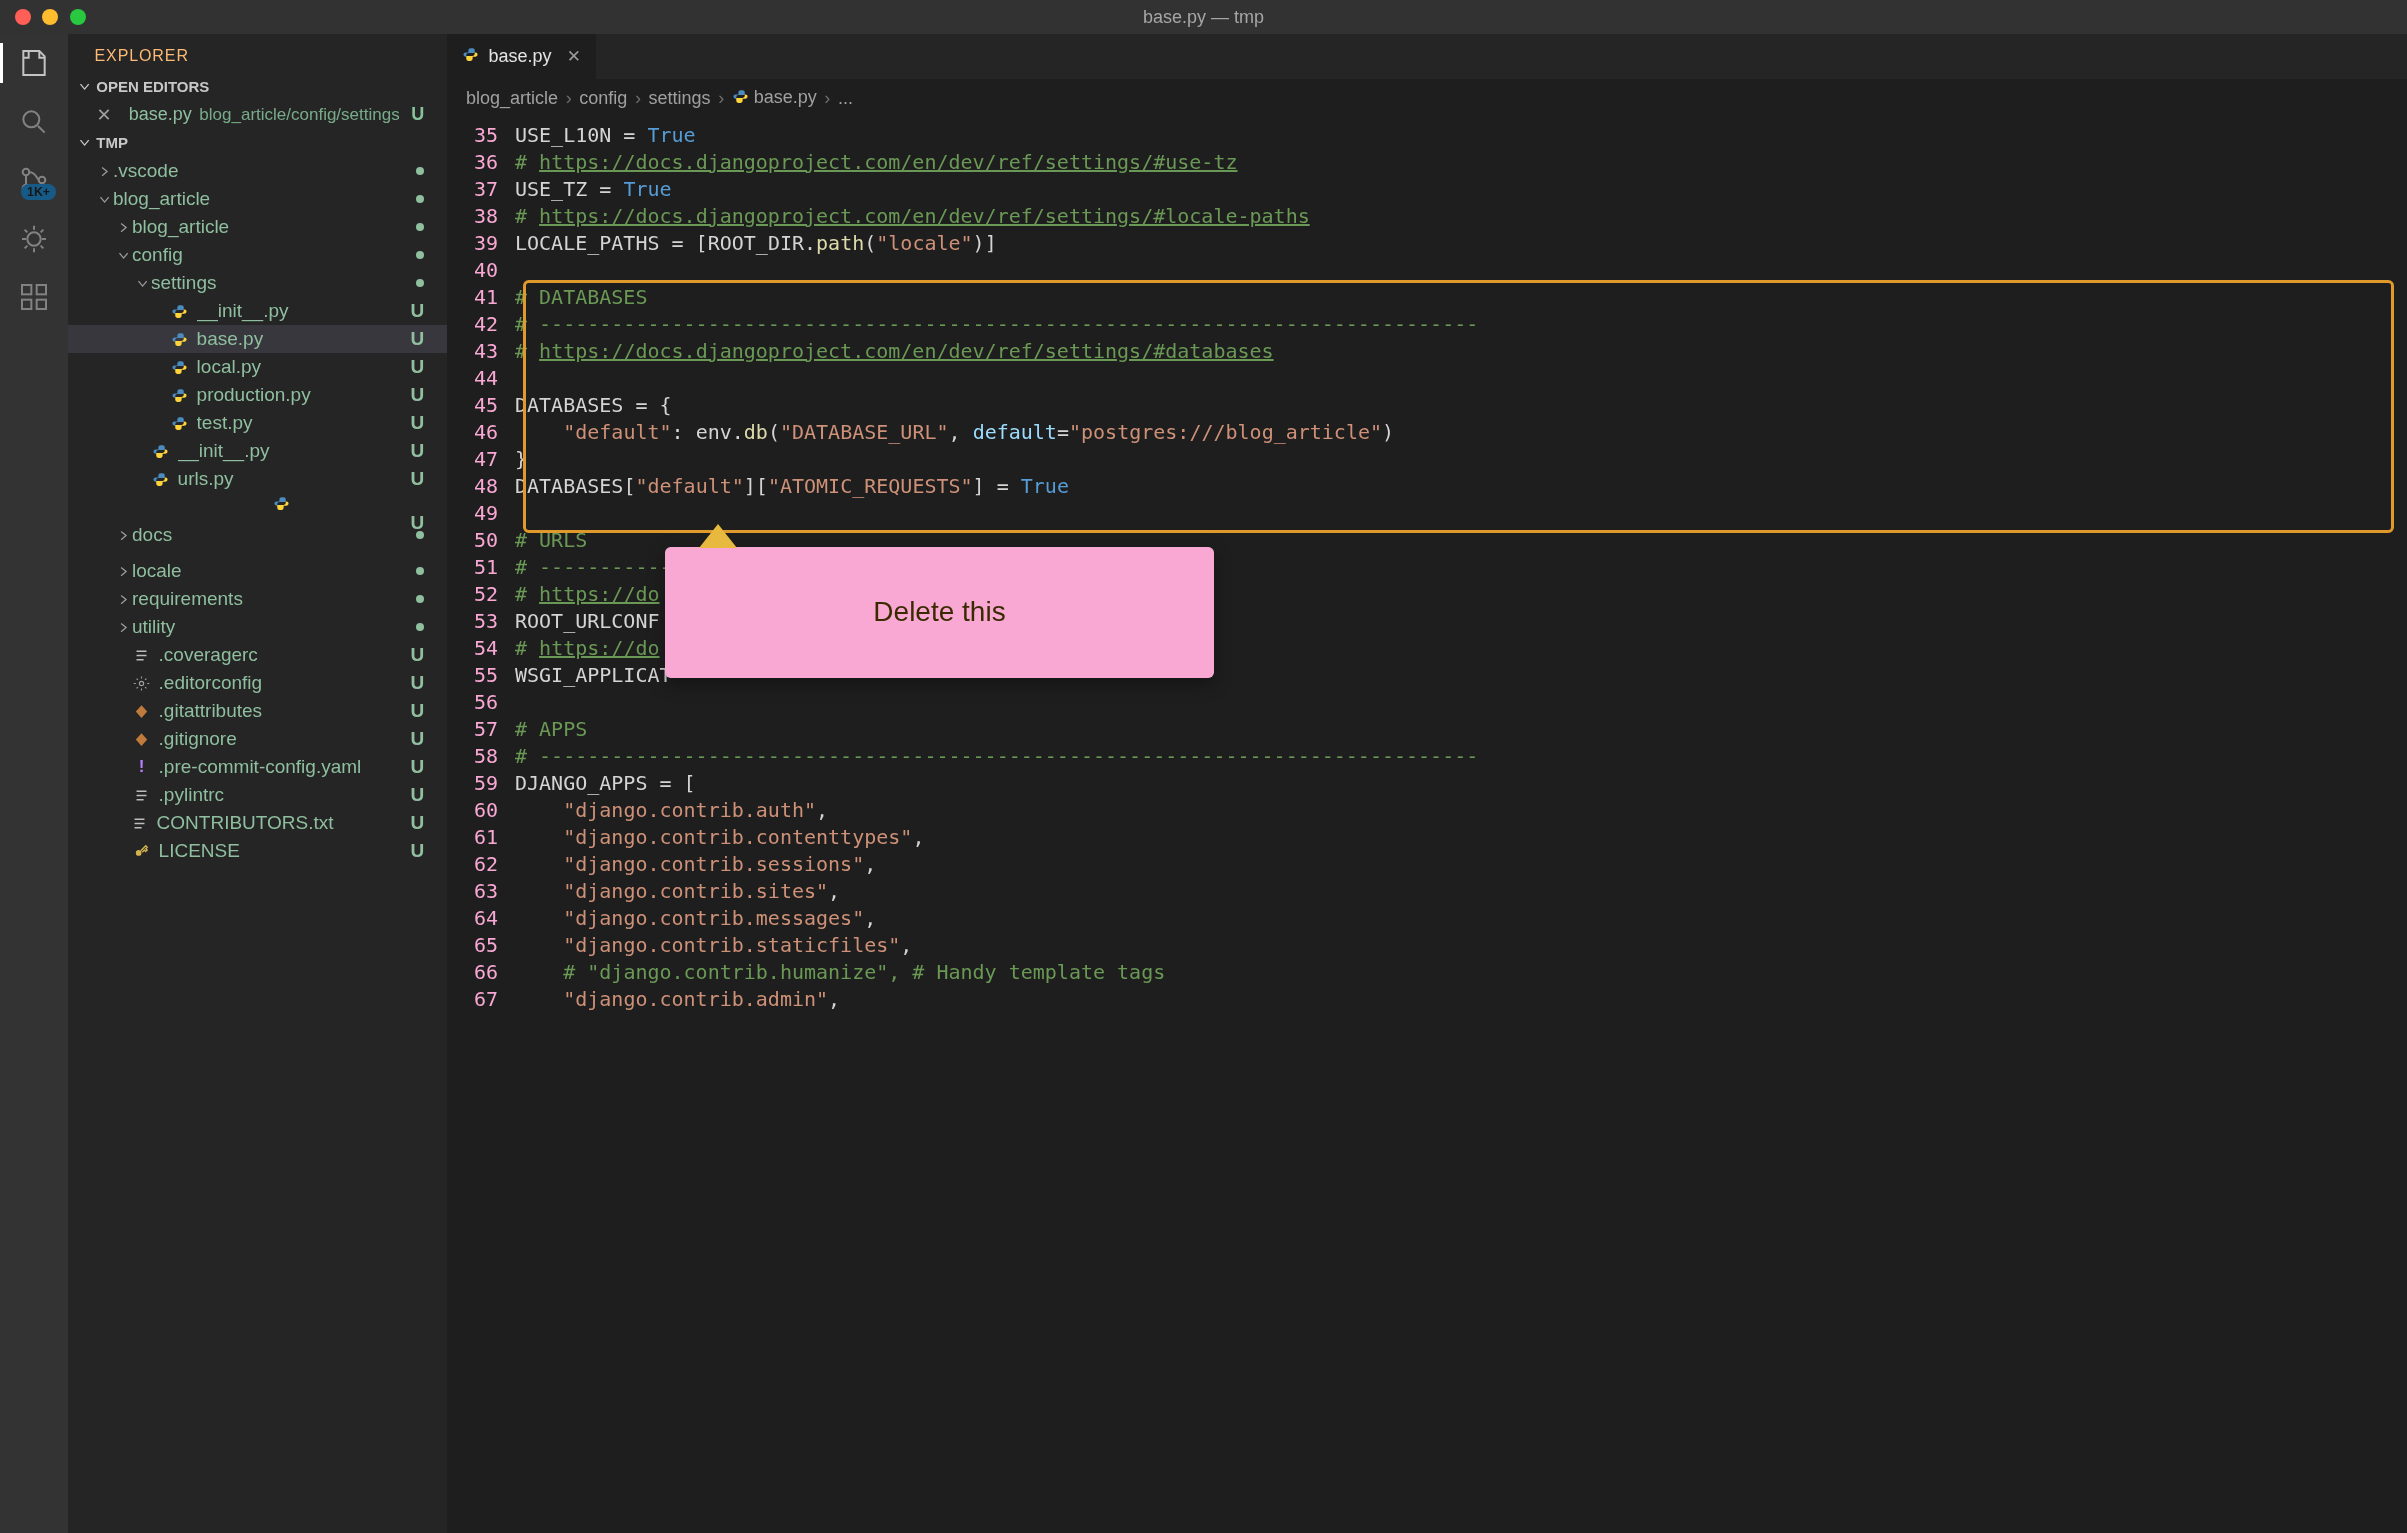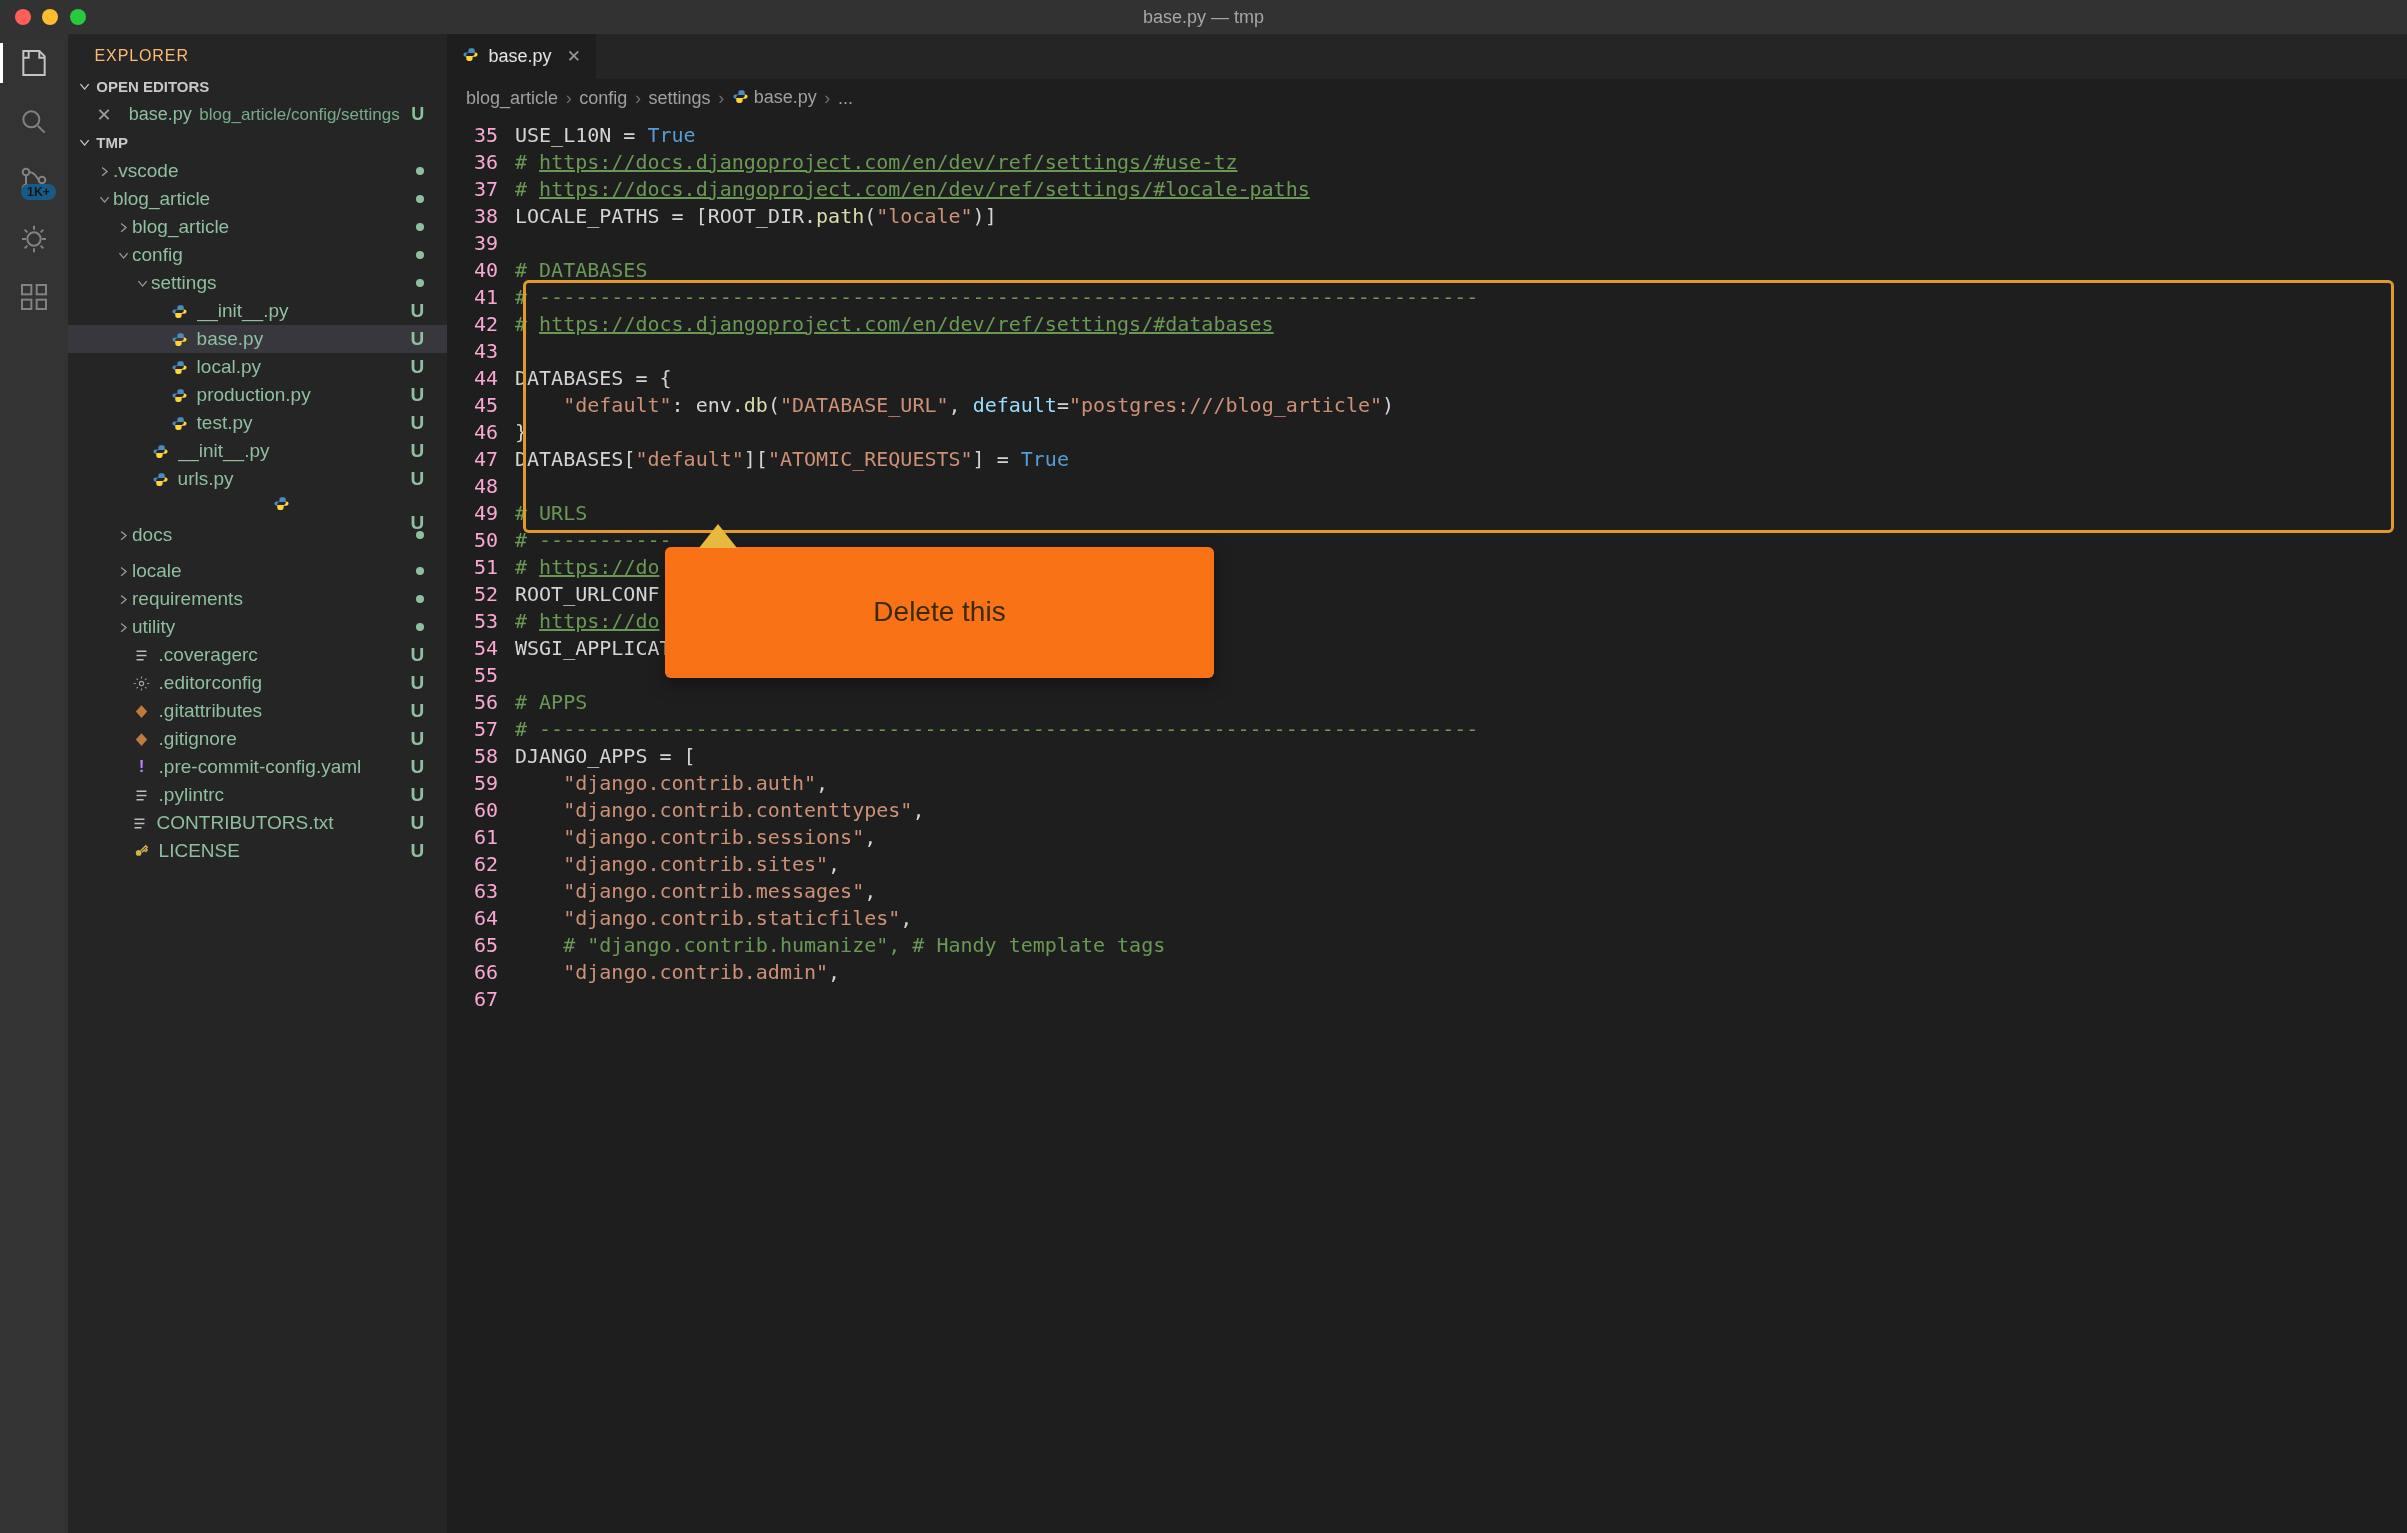--- a/index.html
+++ b/index.html
@@ -131,21 +131,21 @@
 
   
   .anno-box {
     position:absolute;
     border:3.8px solid #e09a2b;
     border-radius:5.7px;
     pointer-events:none;
   }
   .callout {
     position:absolute;
-    background:#f97316;
+    background:#f9a8d4;
     color:#3a2a00;
     font-size:28px;
     border-radius:5.7px;
     box-shadow:0 5.7px 17px rgba(0,0,0,0.35);
     display:flex; align-items:center; justify-content:center;
   }
   .callout::before {
     content:"";
     position:absolute;
     top:-23px; left:34px;
@@ -550,20 +550,21 @@
               <div>62</div>
               <div>63</div>
               <div>64</div>
               <div>65</div>
               <div>66</div>
               <div>67</div>
             </div>
           <div class="codelines" id="codelines">
               <div class="line"><span class="c-var">USE_L10N</span><span class="c-op"> = </span><span class="c-const">True</span></div>
               <div class="line"><span class="c-comment"># </span><span class="c-link">https://docs.djangoproject.com/en/dev/ref/settings/#use-tz</span></div>
+              <div class="line"><span class="c-var">USE_TZ</span><span class="c-op"> = </span><span class="c-const">True</span></div>
               <div class="line"><span class="c-comment"># </span><span class="c-link">https://docs.djangoproject.com/en/dev/ref/settings/#locale-paths</span></div>
               <div class="line"><span class="c-var">LOCALE_PATHS</span><span class="c-punc"> = [</span><span class="c-var">ROOT_DIR</span><span class="c-punc">.</span><span class="c-func">path</span><span class="c-punc">(</span><span class="c-str">"locale"</span><span class="c-punc">)]</span></div>
               <div class="line"></div>
               <div class="line"><span class="c-comment"># DATABASES</span></div>
               <div class="line"><span class="c-comment"># ------------------------------------------------------------------------------</span></div>
               <div class="line"><span class="c-comment"># </span><span class="c-link">https://docs.djangoproject.com/en/dev/ref/settings/#databases</span></div>
               <div class="line"></div>
               <div class="line"><span class="c-var">DATABASES</span><span class="c-punc"> = {</span></div>
               <div class="line"><span class="c-var">    </span><span class="c-str">"default"</span><span class="c-punc">: </span><span class="c-var">env</span><span class="c-punc">.</span><span class="c-func">db</span><span class="c-punc">(</span><span class="c-str">"DATABASE_URL"</span><span class="c-punc">, </span><span class="c-param">default</span><span class="c-op">=</span><span class="c-str">"postgres:///blog_article"</span><span class="c-punc">)</span></div>
               <div class="line"><span class="c-punc">}</span></div>

